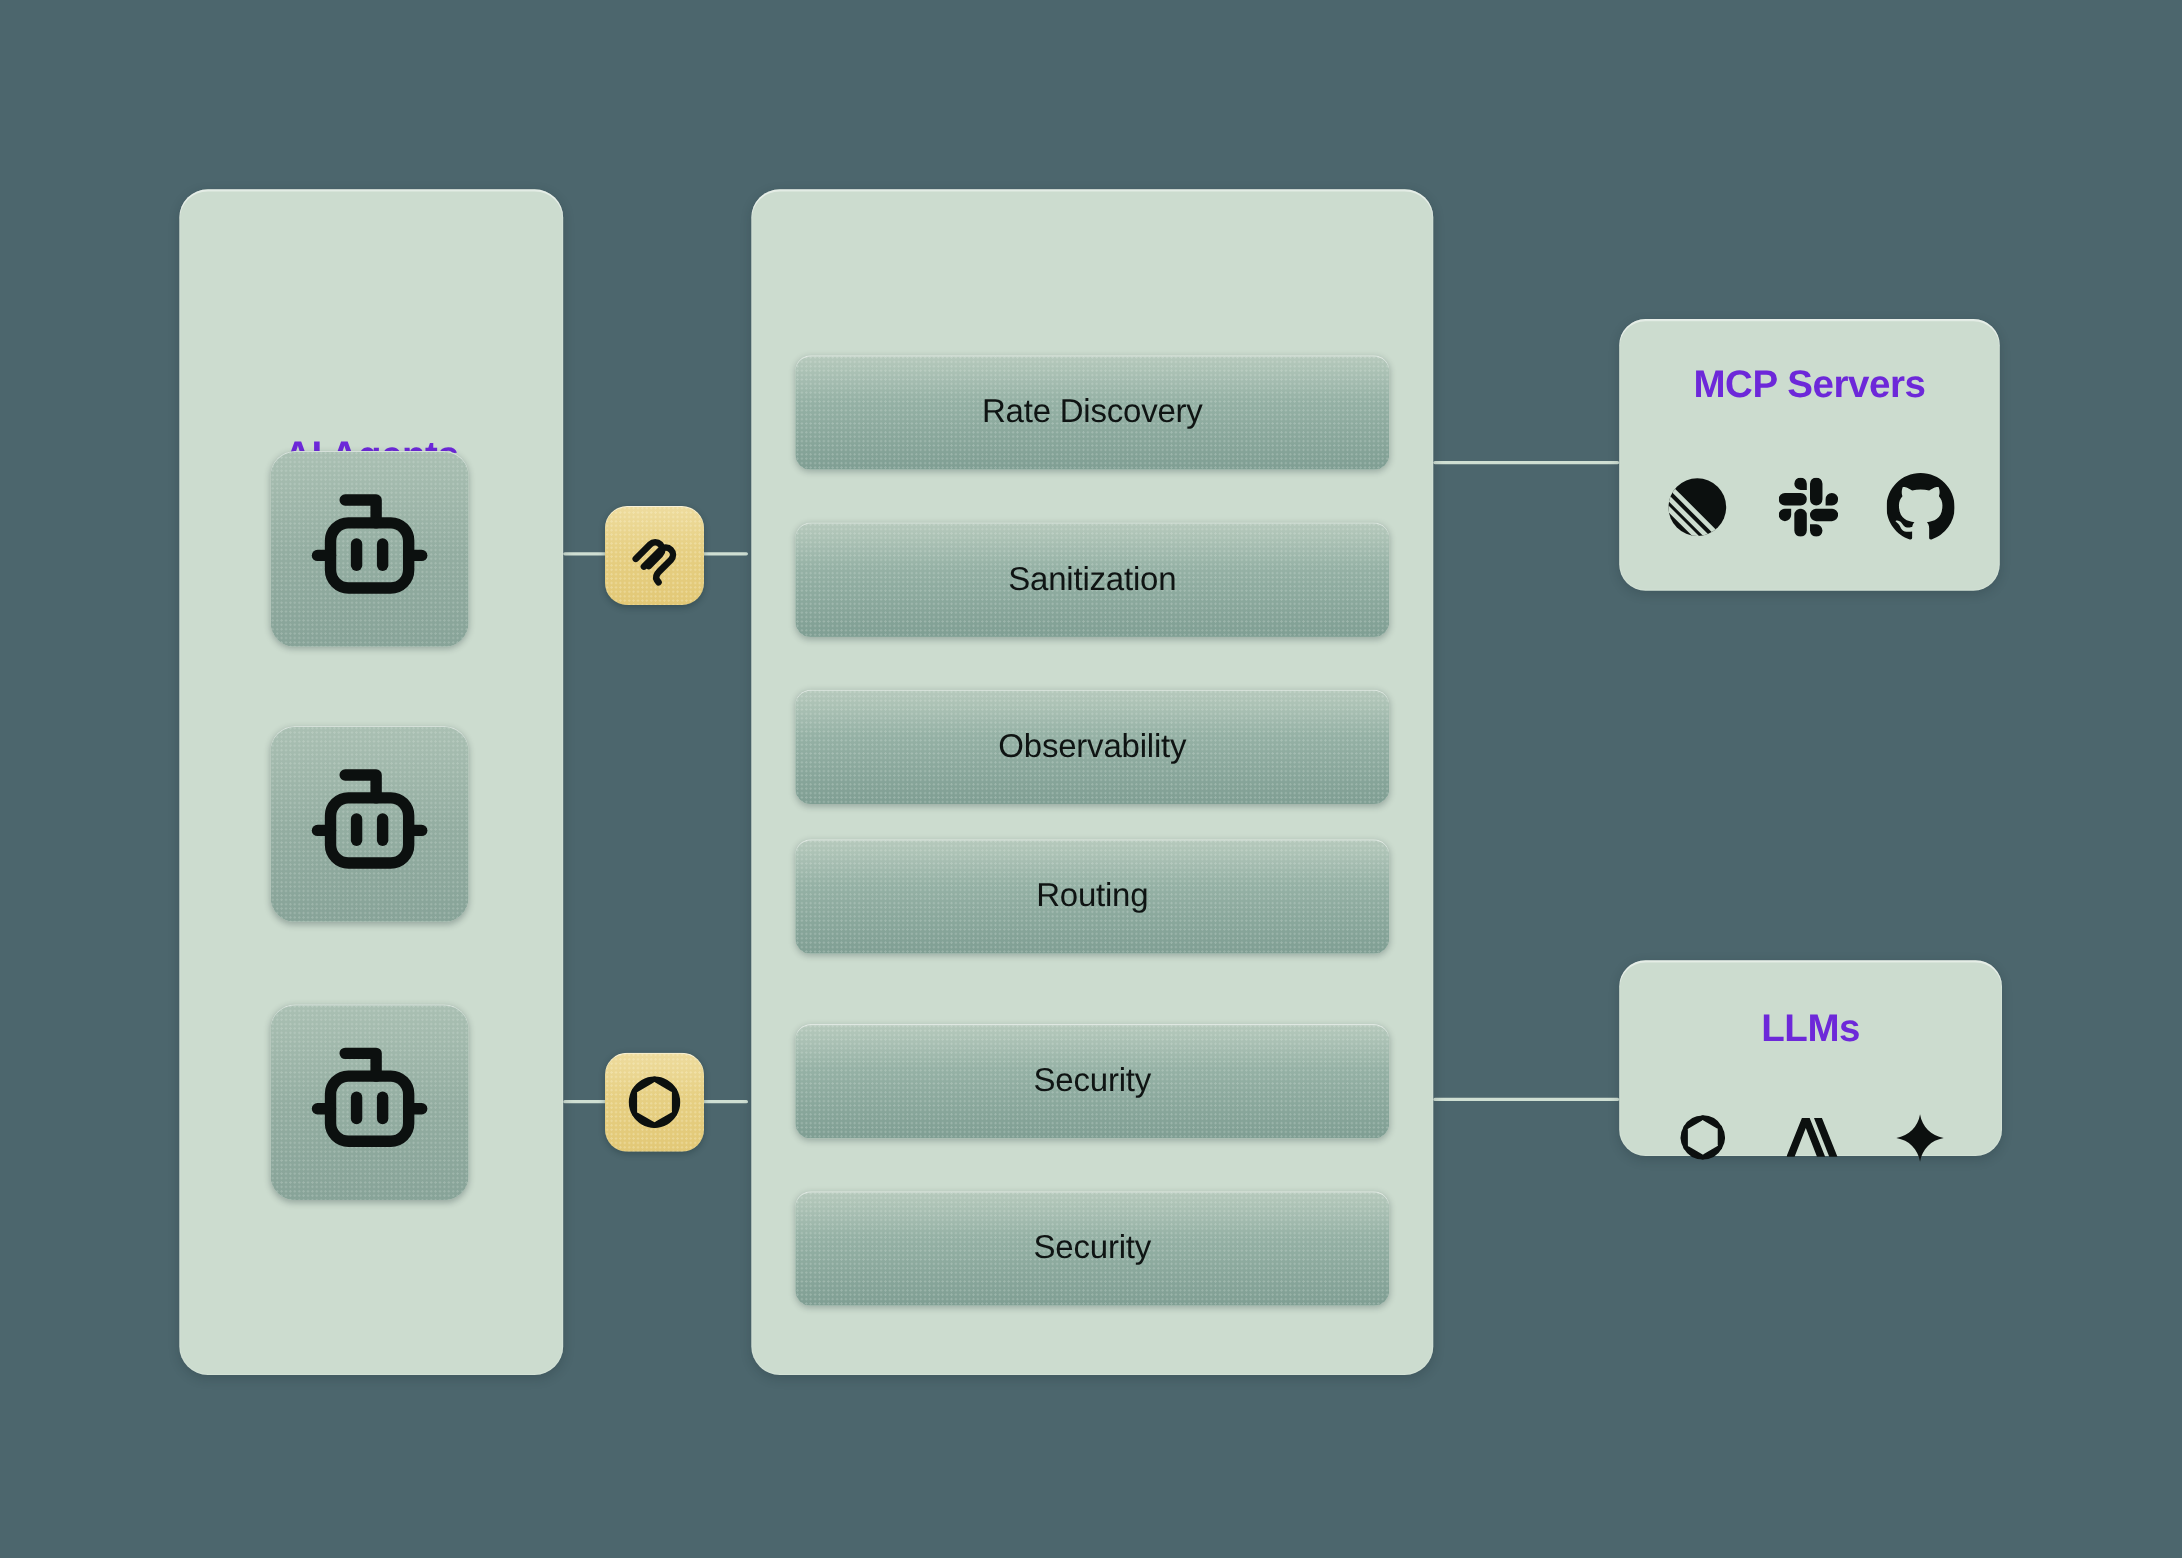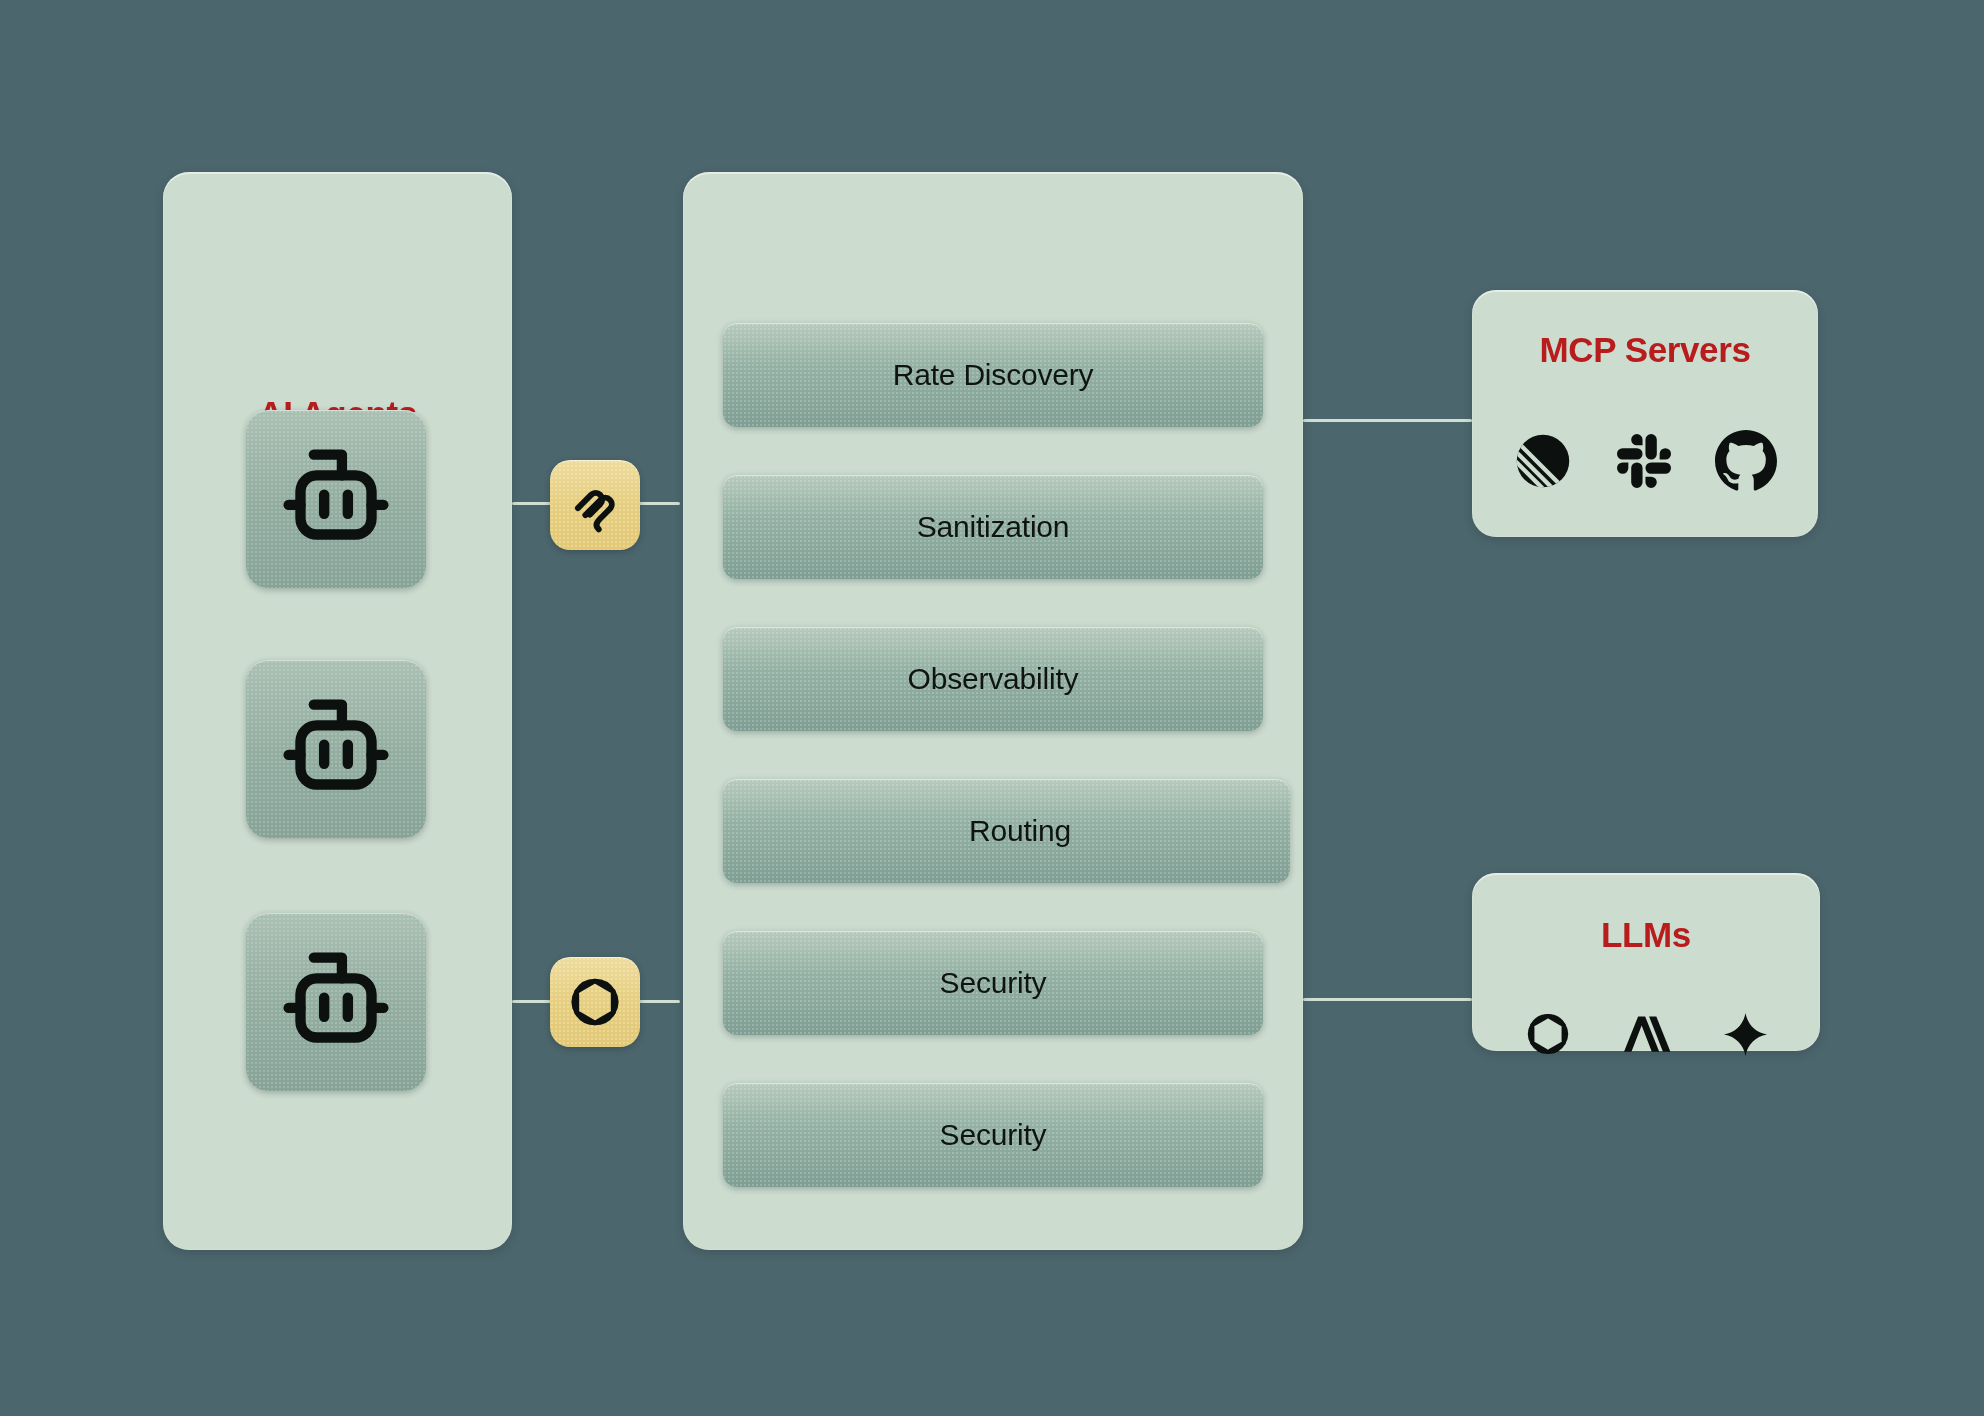--- a/index.html
+++ b/index.html
@@ -18,21 +18,21 @@
     box-shadow: inset 0 2px 0 rgba(255,255,255,.45),
                 inset 0 0 0 1px rgba(255,255,255,.14),
                 0 3px 10px rgba(18,34,38,.20);
   }
   .panel-title{
     position:absolute;left:0;right:0;
     text-align:center;
     font-weight:700;
     font-size:35px;
     letter-spacing:-.4px;
-    color:#b91c1c;
+    color:#6d28d9;
   }
   
   .agents-panel{left:163px;top:172px;width:349px;height:1078px;}
   .agent-card{
     position:absolute;left:83px;width:180px;height:178px;
     border-radius:22px;
     background-image:
       radial-gradient(rgba(238,246,240,.20) 1px, rgba(0,0,0,0) 1.15px),
       linear-gradient(180deg,#AAC0B3 0%, #93ADA1 52%, #87A398 100%);
     background-size:4px 4px, 100% 100%;
@@ -197,21 +197,21 @@
 
     <div class="nx-row" style="top:151px;">
       <span class="nx-row-label">Rate Discovery</span>
     </div>
     <div class="nx-row" style="top:303px;">
       <span class="nx-row-label">Sanitization</span>
     </div>
     <div class="nx-row" style="top:455px;text-align:right;">
       <span class="nx-row-label">Observability</span>
     </div>
-    <div class="nx-row" style="top:607px;padding-left:27px;">
+    <div class="nx-row" style="top:591px;">
       <span class="nx-row-label">Routing</span>
     </div>
     <div class="nx-row" style="top:759px;">
       <span class="nx-row-label">Security</span>
     </div>
     <div class="nx-row" style="top:911px;">
       <span class="nx-row-label">Security</span>
     </div>
   </div>
 

